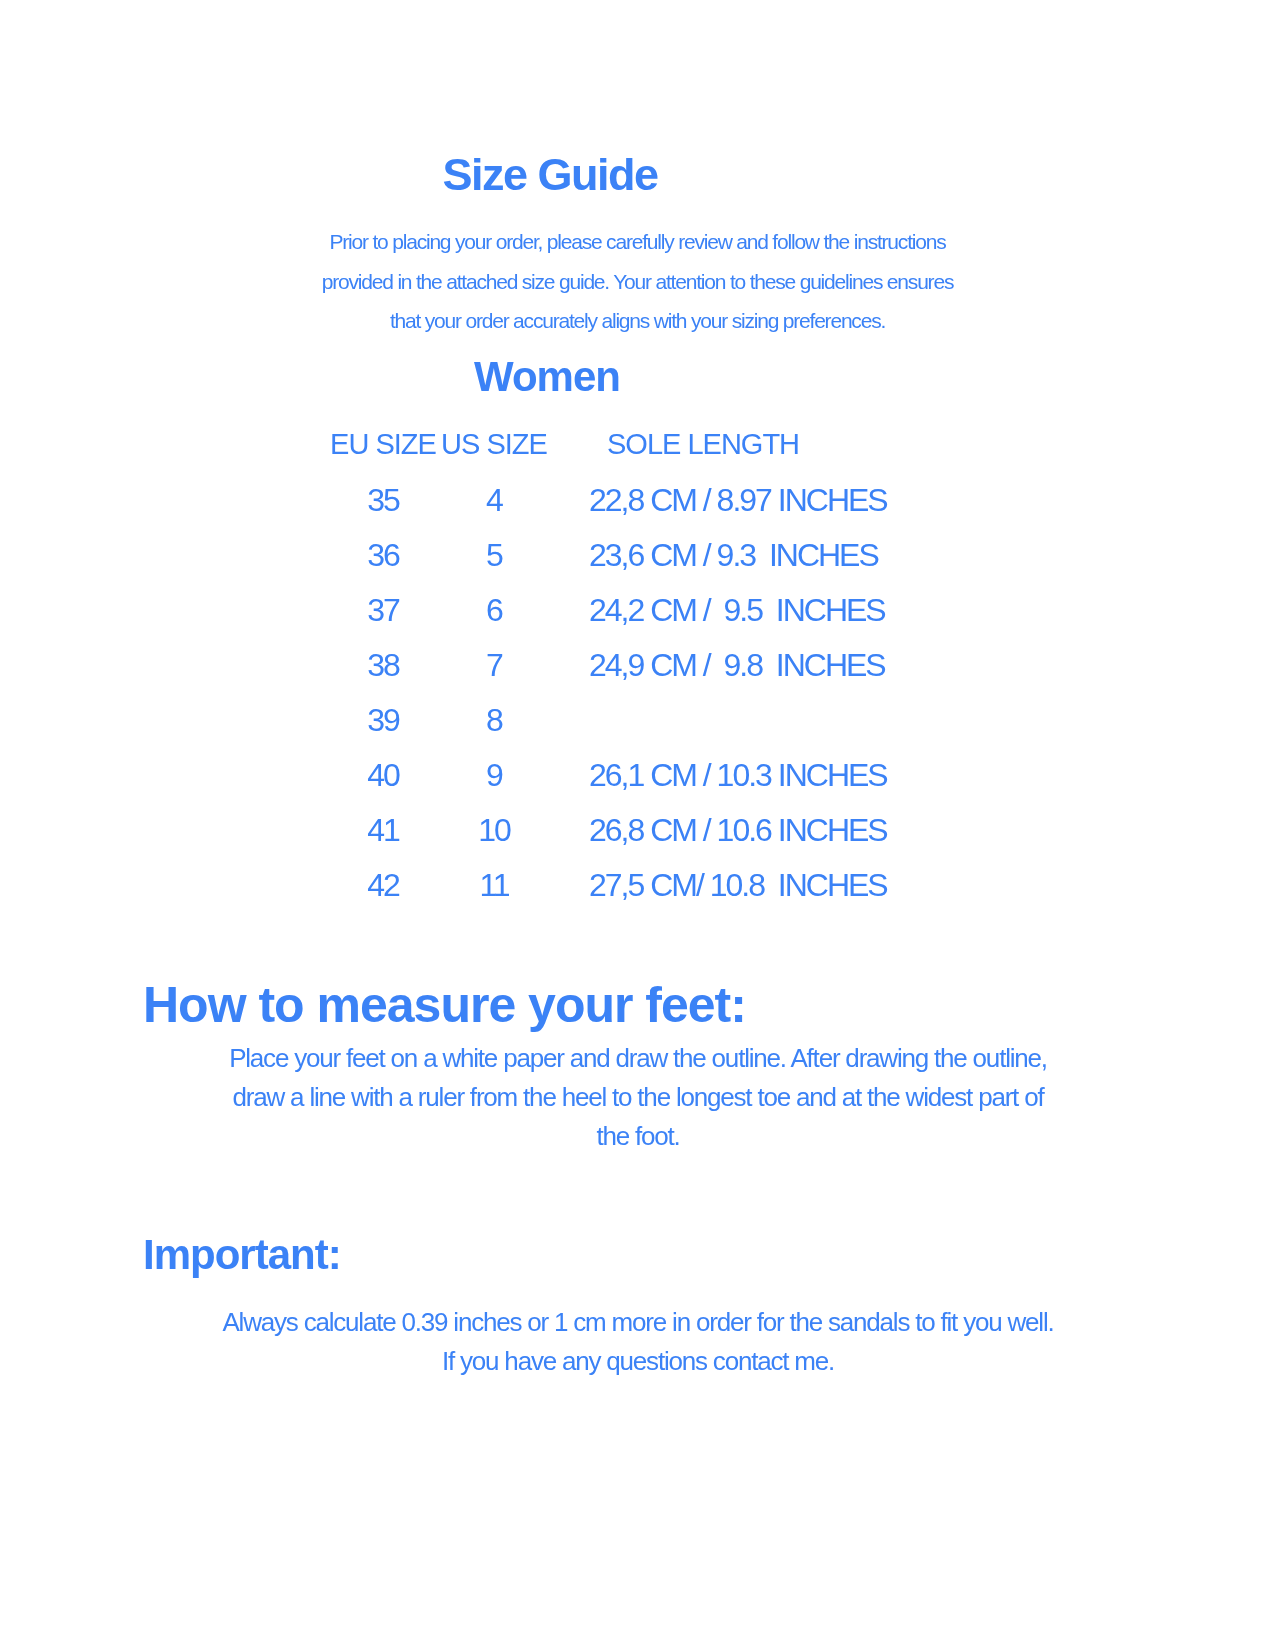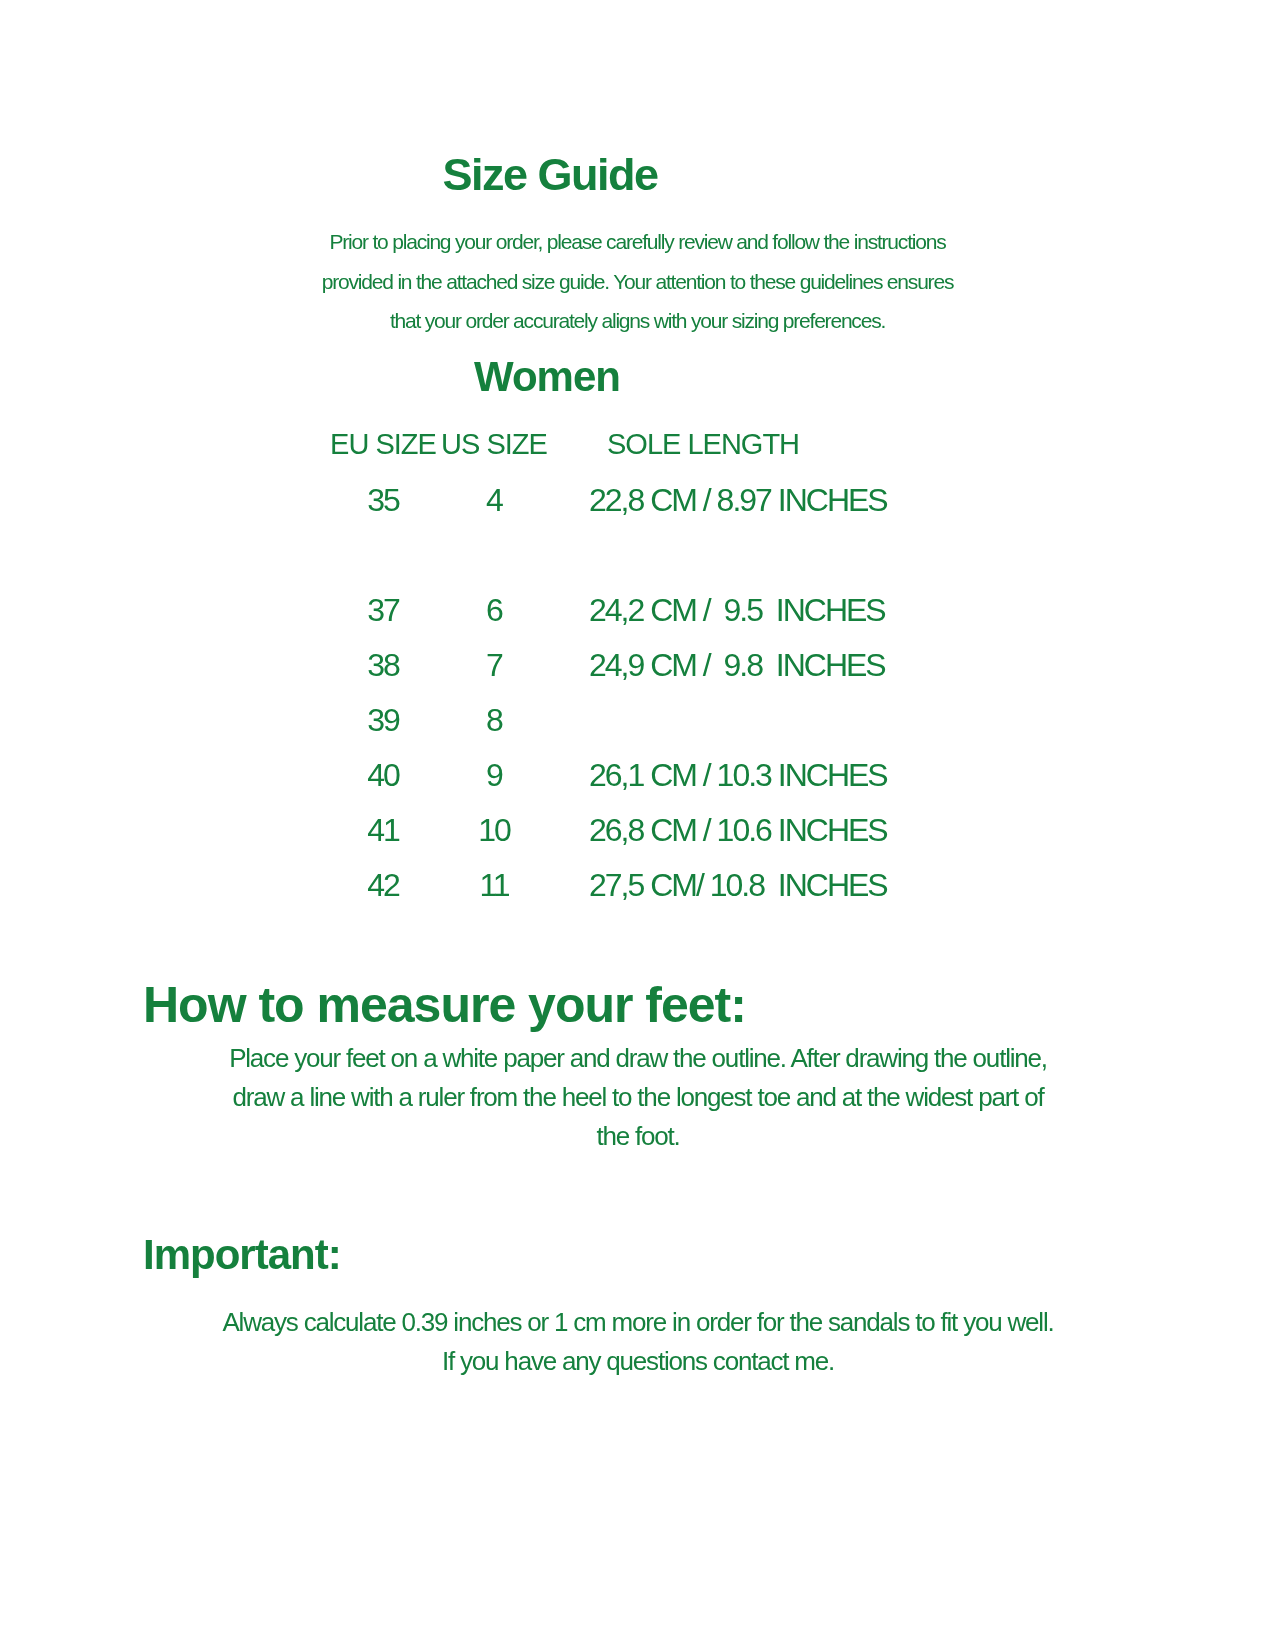--- a/index.html
+++ b/index.html
@@ -6,21 +6,21 @@
     margin: 0;
     padding: 0;
     background: #ffffff;
   }
   .page {
     position: relative;
     width: 1275px;
     height: 1650px;
     background: #ffffff;
     font-family: "Liberation Sans", sans-serif;
-    color: #15803d;
+    color: #3b82f6;
     overflow: hidden;
   }
   .abs { position: absolute; }
 
   .doc-title {
     top: 150px;
     left: 0;
     width: 1100px;
     text-align: center;
     font-size: 45px;
@@ -97,20 +97,25 @@
     <span class="cell cell-eu">EU SIZE</span>
     <span class="cell cell-us">US SIZE</span>
     <span class="cell cell-sole">SOLE LENGTH</span>
   </div>
 
   <div class="abs table-row data-row" style="top:482px">
     <span class="cell cell-eu">35</span>
     <span class="cell cell-us">4</span>
     <span class="cell cell-sole">22,8 CM / 8.97 INCHES</span>
   </div>
+  <div class="abs table-row data-row" style="top:537px">
+    <span class="cell cell-eu">36</span>
+    <span class="cell cell-us">5</span>
+    <span class="cell cell-sole">23,6 CM / 9.3  INCHES</span>
+  </div>
   <div class="abs table-row data-row" style="top:592px">
     <span class="cell cell-eu">37</span>
     <span class="cell cell-us">6</span>
     <span class="cell cell-sole">24,2 CM /  9.5  INCHES</span>
   </div>
   <div class="abs table-row data-row" style="top:647px">
     <span class="cell cell-eu">38</span>
     <span class="cell cell-us">7</span>
     <span class="cell cell-sole">24,9 CM /  9.8  INCHES</span>
   </div>

